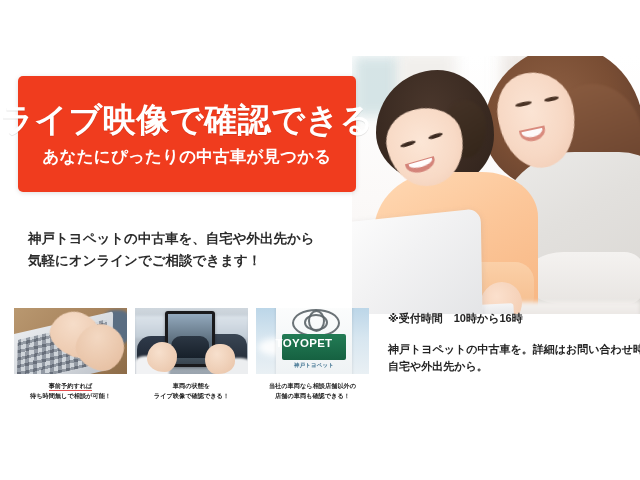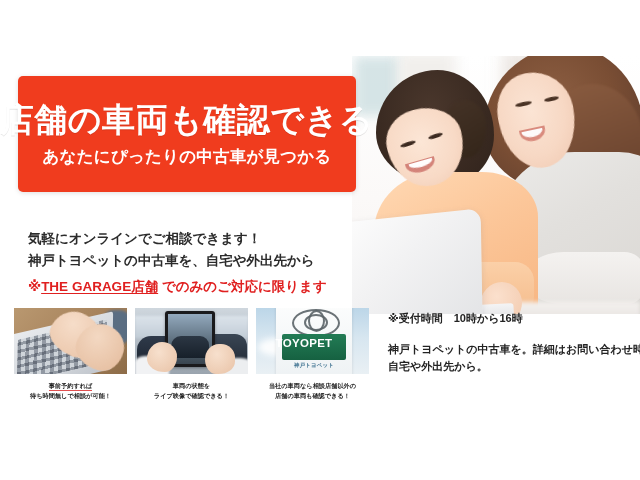--- a/index.html
+++ b/index.html
@@ -615,28 +615,27 @@
     <div class="hp-kid-mouth-in"></div>
     <div class="hp-kid-arm"></div>
 
     <div class="hp-table"></div>
     <div class="hp-hand"></div>
     <div class="hp-laptop-base"></div>
     <div class="hp-laptop-lid"></div>
   </div>
 
   <div class="red-banner">
-    <div class="rb-title">店舗の車両も確認できる</div>
+    <div class="rb-title">ライブ映像で確認できる</div>
     <div class="rb-sub">あなたにぴったりの中古車が見つかる</div>
   </div>
 
   <div class="lead">
+    <p class="lead-line">神戸トヨペットの中古車を、自宅や外出先から</p>
     <p class="lead-line">気軽にオンラインでご相談できます！</p>
-    <p class="lead-line">神戸トヨペットの中古車を、自宅や外出先から</p>
-    <p class="lead-note"><span>※</span><span class="u">THE GARAGE店舗</span><span> でのみのご対応に限ります</span></p>
   </div>
 
   <div class="features">
 
     <div class="feature">
       <div class="feature-thumb">
         <div class="t1-desk"></div>
         <div class="t1-sleeve"></div>
         <div class="t1-lap"></div>
         <div class="t1-keys"></div>

